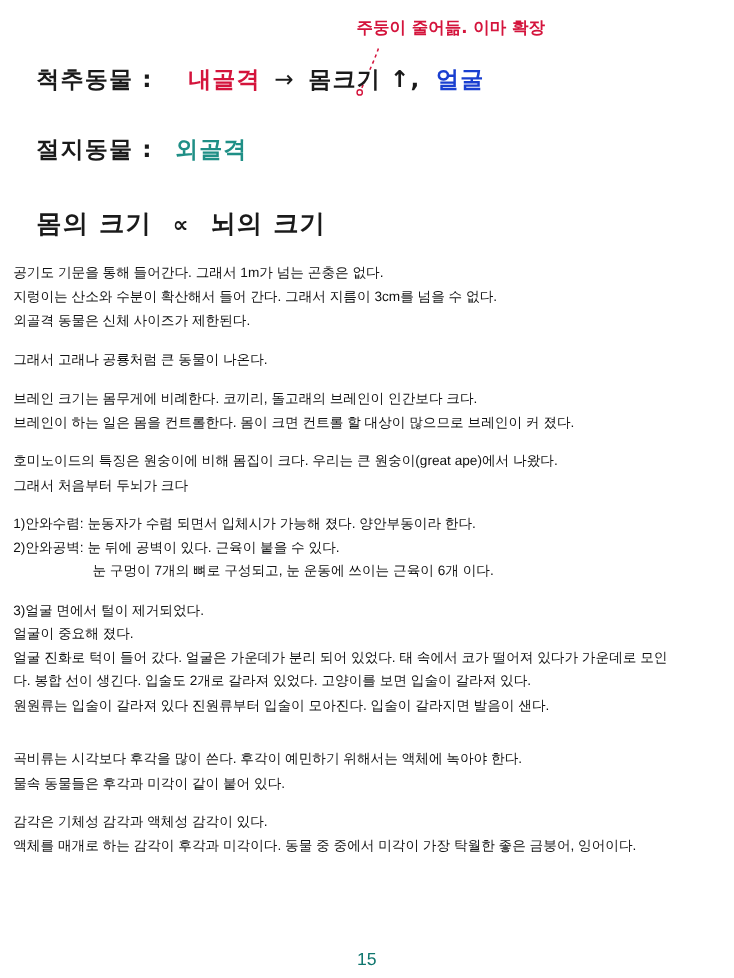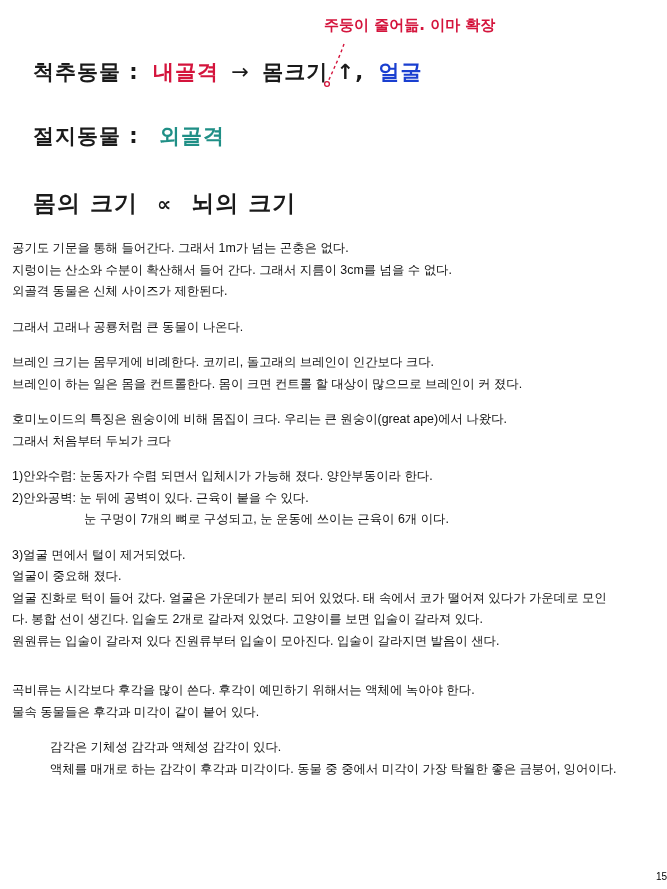--- a/index.html
+++ b/index.html
@@ -105,59 +105,58 @@
     font-size: 12.4px;
     line-height: 21.5px;
     color: #111111;
   }
 
   .para {
     margin: 0 0 14px 0;
   }
   .para:last-child {
     margin-bottom: 0;
-    margin-left: 38px;
   }
   .line {
     white-space: pre-wrap;
     word-break: keep-all;
   }
   .indent-1 {
     padding-left: 72px;
   }
 
   .gap-big {
     height: 14px;
   }
 
   .page-number {
     position: absolute;
     bottom: 7px;
     left: 0;
     width: 667px;
-    text-align: right;
-    font-size: 10px;
-    color: #000000;
+    text-align: center;
+    font-size: 16px;
+    color: #0f766e;
   }
 </style>
 </head>
 <body>
 
 <div class="page">
 
   <div class="note-top">주둥이 줄어듦. 이마 확장</div>
 
   <svg class="leader" viewBox="0 0 30 52" xmlns="http://www.w3.org/2000/svg">
     <path d="M26,6 C22,18 16,30 10,44" stroke="#d4143c" stroke-width="1.4" fill="none" stroke-dasharray="3,3"></path>
     <circle cx="9" cy="46" r="2.4" fill="none" stroke="#d4143c" stroke-width="1.3"></circle>
   </svg>
 
   <div class="hand hand-line-1">
     <span class="hand-dark">척추동물 :</span>
-    <span class="hand-red" style="margin-left:6px;font-family:Liberation Mono, monospace;">내골격</span>
+    <span class="hand-red" style="margin-left:24px;font-family:Liberation Mono, monospace;">내골격</span>
     <span class="arrow">→</span>
     <span class="hand-dark">몸크기 ↑,</span>
     <span class="hand-blue" style="margin-left:6px;">얼굴</span>
   </div>
 
   <div class="hand hand-line-3">
     <span class="hand-dark">몸의 크기</span>
     <span class="prop-sym">∝</span>
     <span class="hand-dark">뇌의 크기</span>
   </div>

